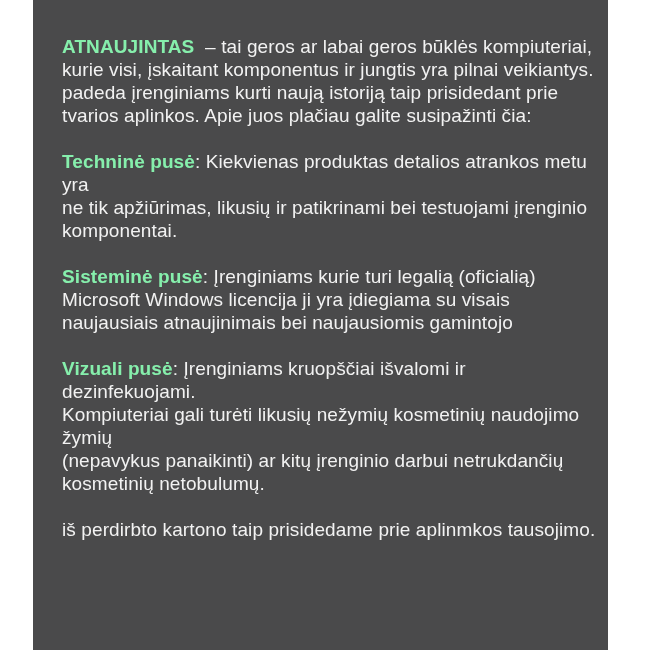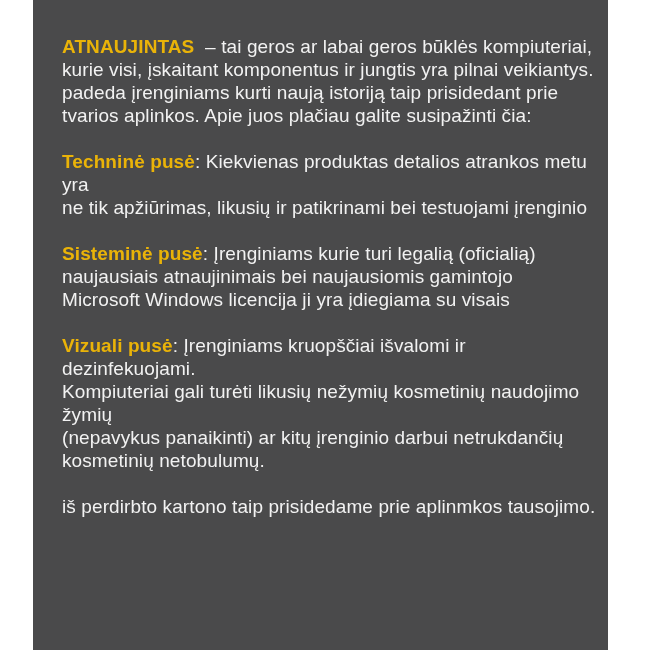--- a/index.html
+++ b/index.html
@@ -30,45 +30,46 @@
     color: #f2f2f2;
     font-size: 19px;
     line-height: 23px;
     letter-spacing: 0.1px;
   }
   .line {
     white-space: pre-wrap; 
   }
   .lead {
     font-weight: 700;
-    color: #eab308;
+    color: #86efac;
   }
 </style>
 </head>
 <body>
 
 <div class="canvas">
   <div class="panel">
 
     <div class="para">
       <div class="line"><span class="lead">ATNAUJINTAS</span><span>  – tai geros ar labai geros būklės kompiuteriai,</span></div>
       <div class="line">kurie visi, įskaitant komponentus ir jungtis yra pilnai veikiantys.</div>
       <div class="line">padeda įrenginiams kurti naują istoriją taip prisidedant prie</div>
       <div class="line">tvarios aplinkos. Apie juos plačiau galite susipažinti čia:</div>
     </div>
 
     <div class="para">
       <div class="line"><span class="lead">Techninė pusė</span><span>: Kiekvienas produktas detalios atrankos metu yra</span></div>
       <div class="line">ne tik apžiūrimas, likusių ir patikrinami bei testuojami įrenginio</div>
+      <div class="line">komponentai.</div>
     </div>
 
     <div class="para">
       <div class="line"><span class="lead">Sisteminė pusė</span><span>: Įrenginiams kurie turi legalią (oficialią)</span></div>
+      <div class="line">Microsoft Windows licencija ji yra įdiegiama su visais</div>
       <div class="line">naujausiais atnaujinimais bei naujausiomis gamintojo</div>
-      <div class="line">Microsoft Windows licencija ji yra įdiegiama su visais</div>
     </div>
 
     <div class="para">
       <div class="line"><span class="lead">Vizuali pusė</span><span>: Įrenginiams kruopščiai išvalomi ir dezinfekuojami.</span></div>
       <div class="line">Kompiuteriai gali turėti likusių nežymių kosmetinių naudojimo žymių</div>
       <div class="line">(nepavykus panaikinti) ar kitų įrenginio darbui netrukdančių</div>
       <div class="line">kosmetinių netobulumų.</div>
     </div>
 
     <div class="para">

